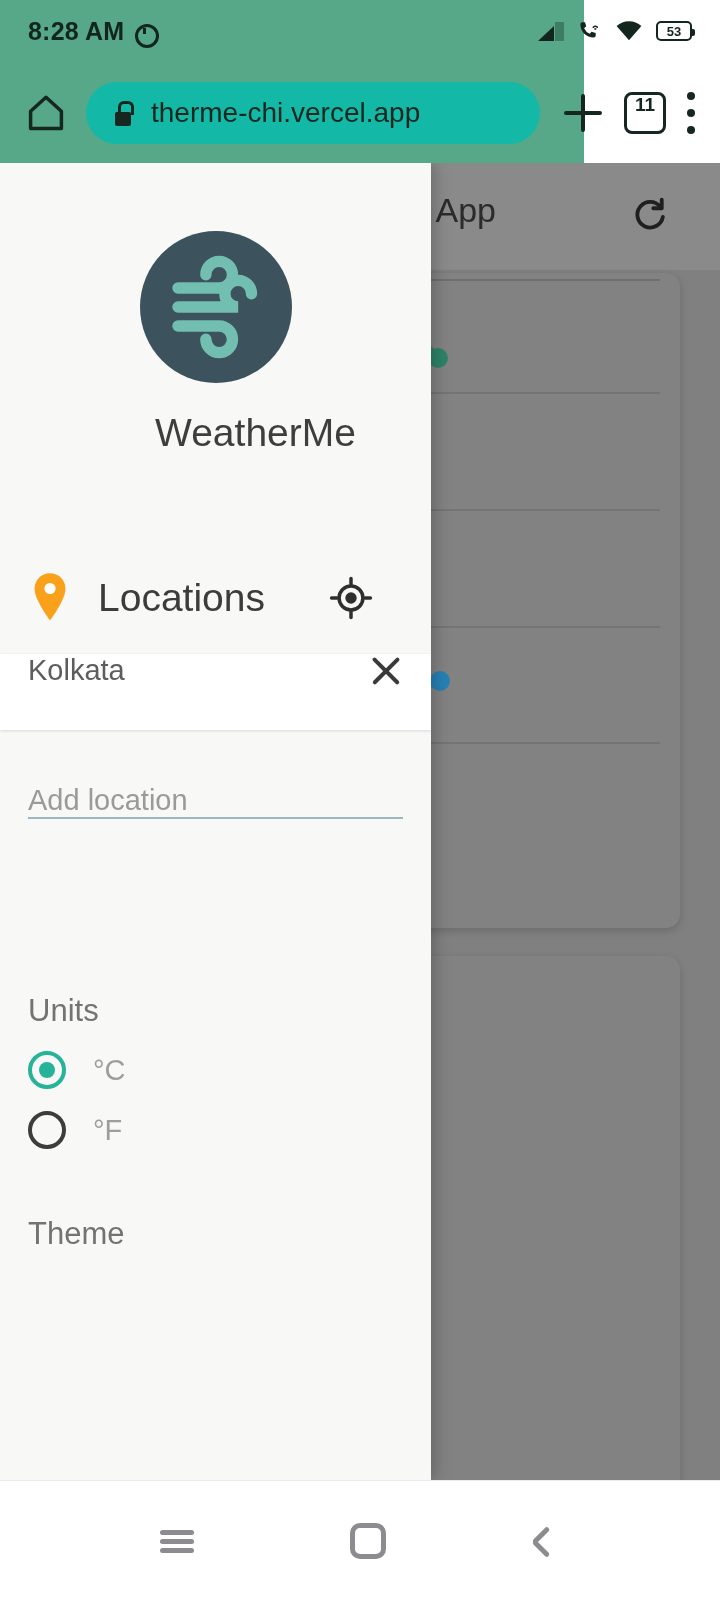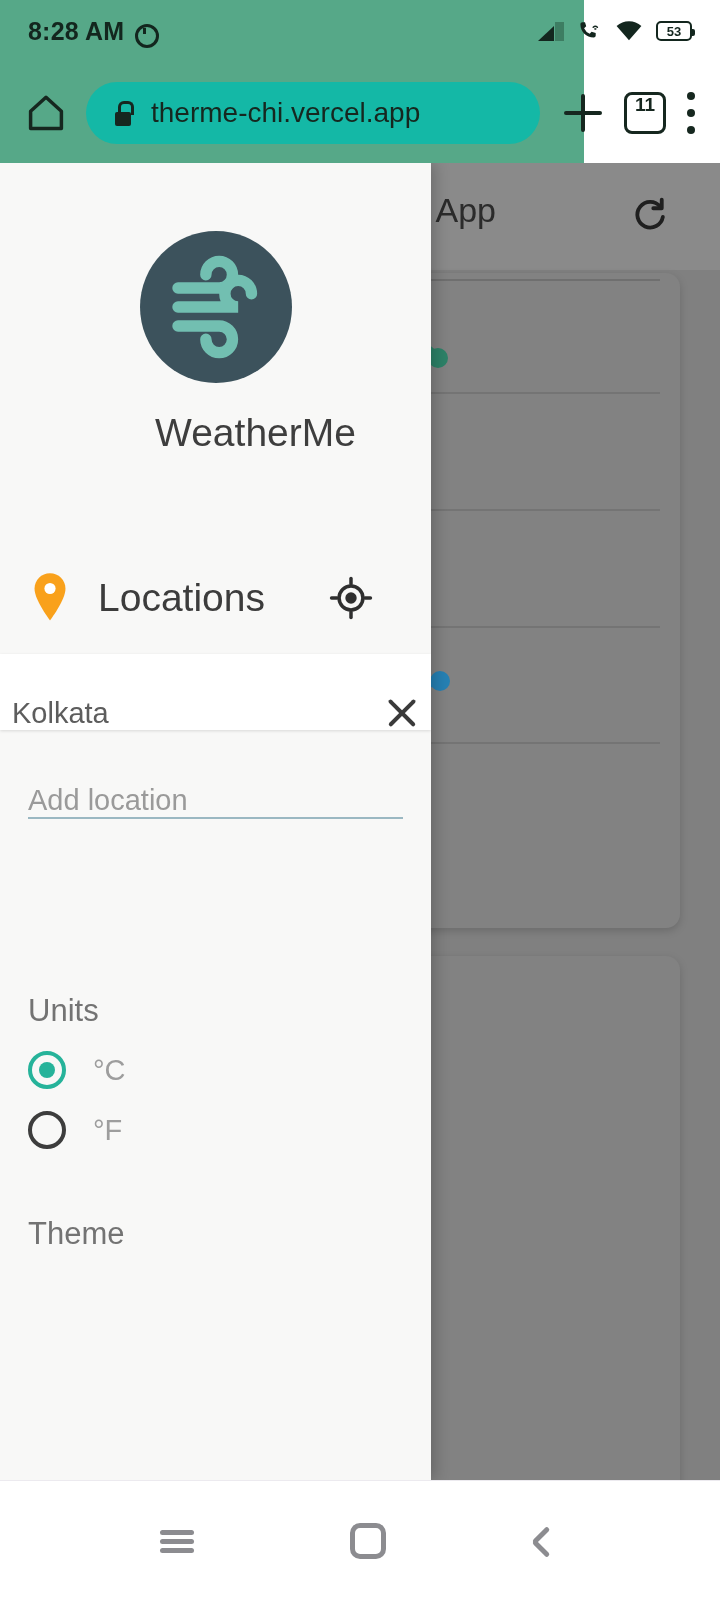--- a/index.html
+++ b/index.html
@@ -75,21 +75,21 @@
   .logo-wrap { position:absolute; left:0; top:68px; width:431px; display:flex; justify-content:center; }
   .logo { width:152px; height:152px; border-radius:50%; background:#3c525c; position:relative; }
   .brand { position:absolute; left:0; top:248px; width:431px; text-align:center; font-size:39px; color:#3e3e3e;margin-left:40px; }
 
   .loc-row { position:absolute; left:0; top:385px; width:401px; height:100px; display:flex; align-items:center; padding:0 28px; }
   .pin { width:44px; height:54px; position:relative; flex:0 0 auto; }
   .loc-title { font-size:39px; color:#3c3c3c; margin-left:26px; }
   .gps { margin-left:auto; width:44px; height:44px; position:relative; flex:0 0 auto; }
 
   .loc-item { position:absolute; left:0; top:491px; width:431px; height:76px; background:#ffffff;
-     display:flex; align-items:flex-end; padding:0 12px; box-shadow:0 1px 3px rgba(0,0,0,.13); }
+     display:flex; align-items:flex-start; padding:0 28px; box-shadow:0 1px 3px rgba(0,0,0,.13); }
   .loc-name { font-size:29px; color:#5d5d5d; }
   .loc-x { margin-left:auto; width:34px; height:34px; position:relative; }
   .loc-x::before,.loc-x::after{ content:""; position:absolute; left:-1px; top:15px; width:36px; height:3.6px;
      background:#3a3a3a; border-radius:2px; }
   .loc-x::before{ transform:rotate(45deg); } .loc-x::after{ transform:rotate(-45deg); }
 
   .addloc { position:absolute; left:28px; top:621px; width:375px; }
   .addloc .ph { font-size:29px; color:#9a9a9a; padding-bottom:0; }
   .addloc .ul { height:2px; background:#9bb8c2; width:100%; }
 

